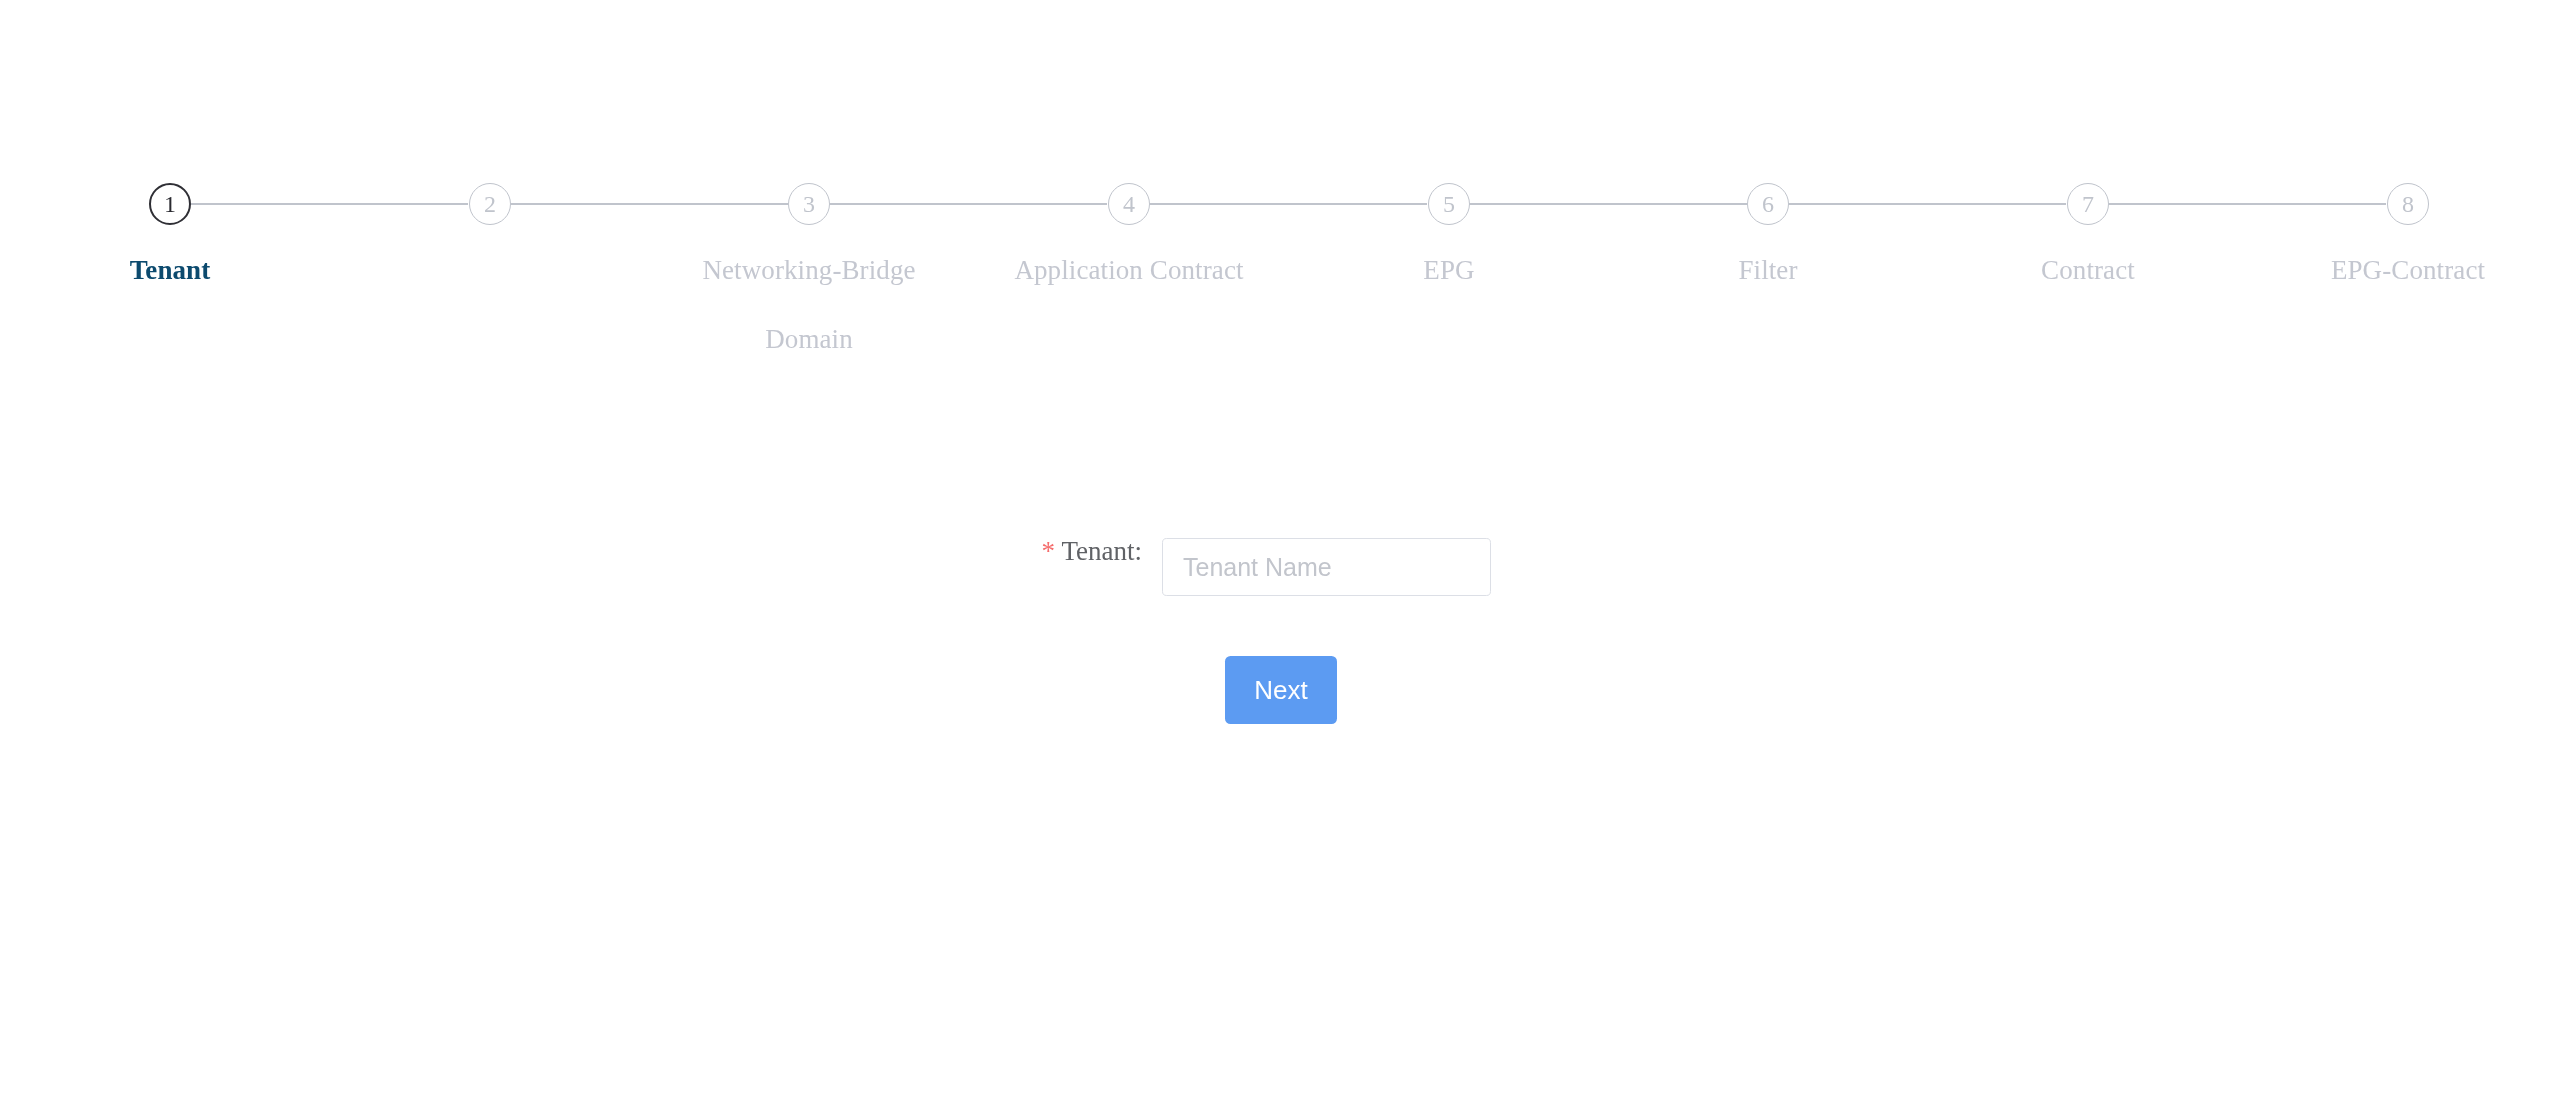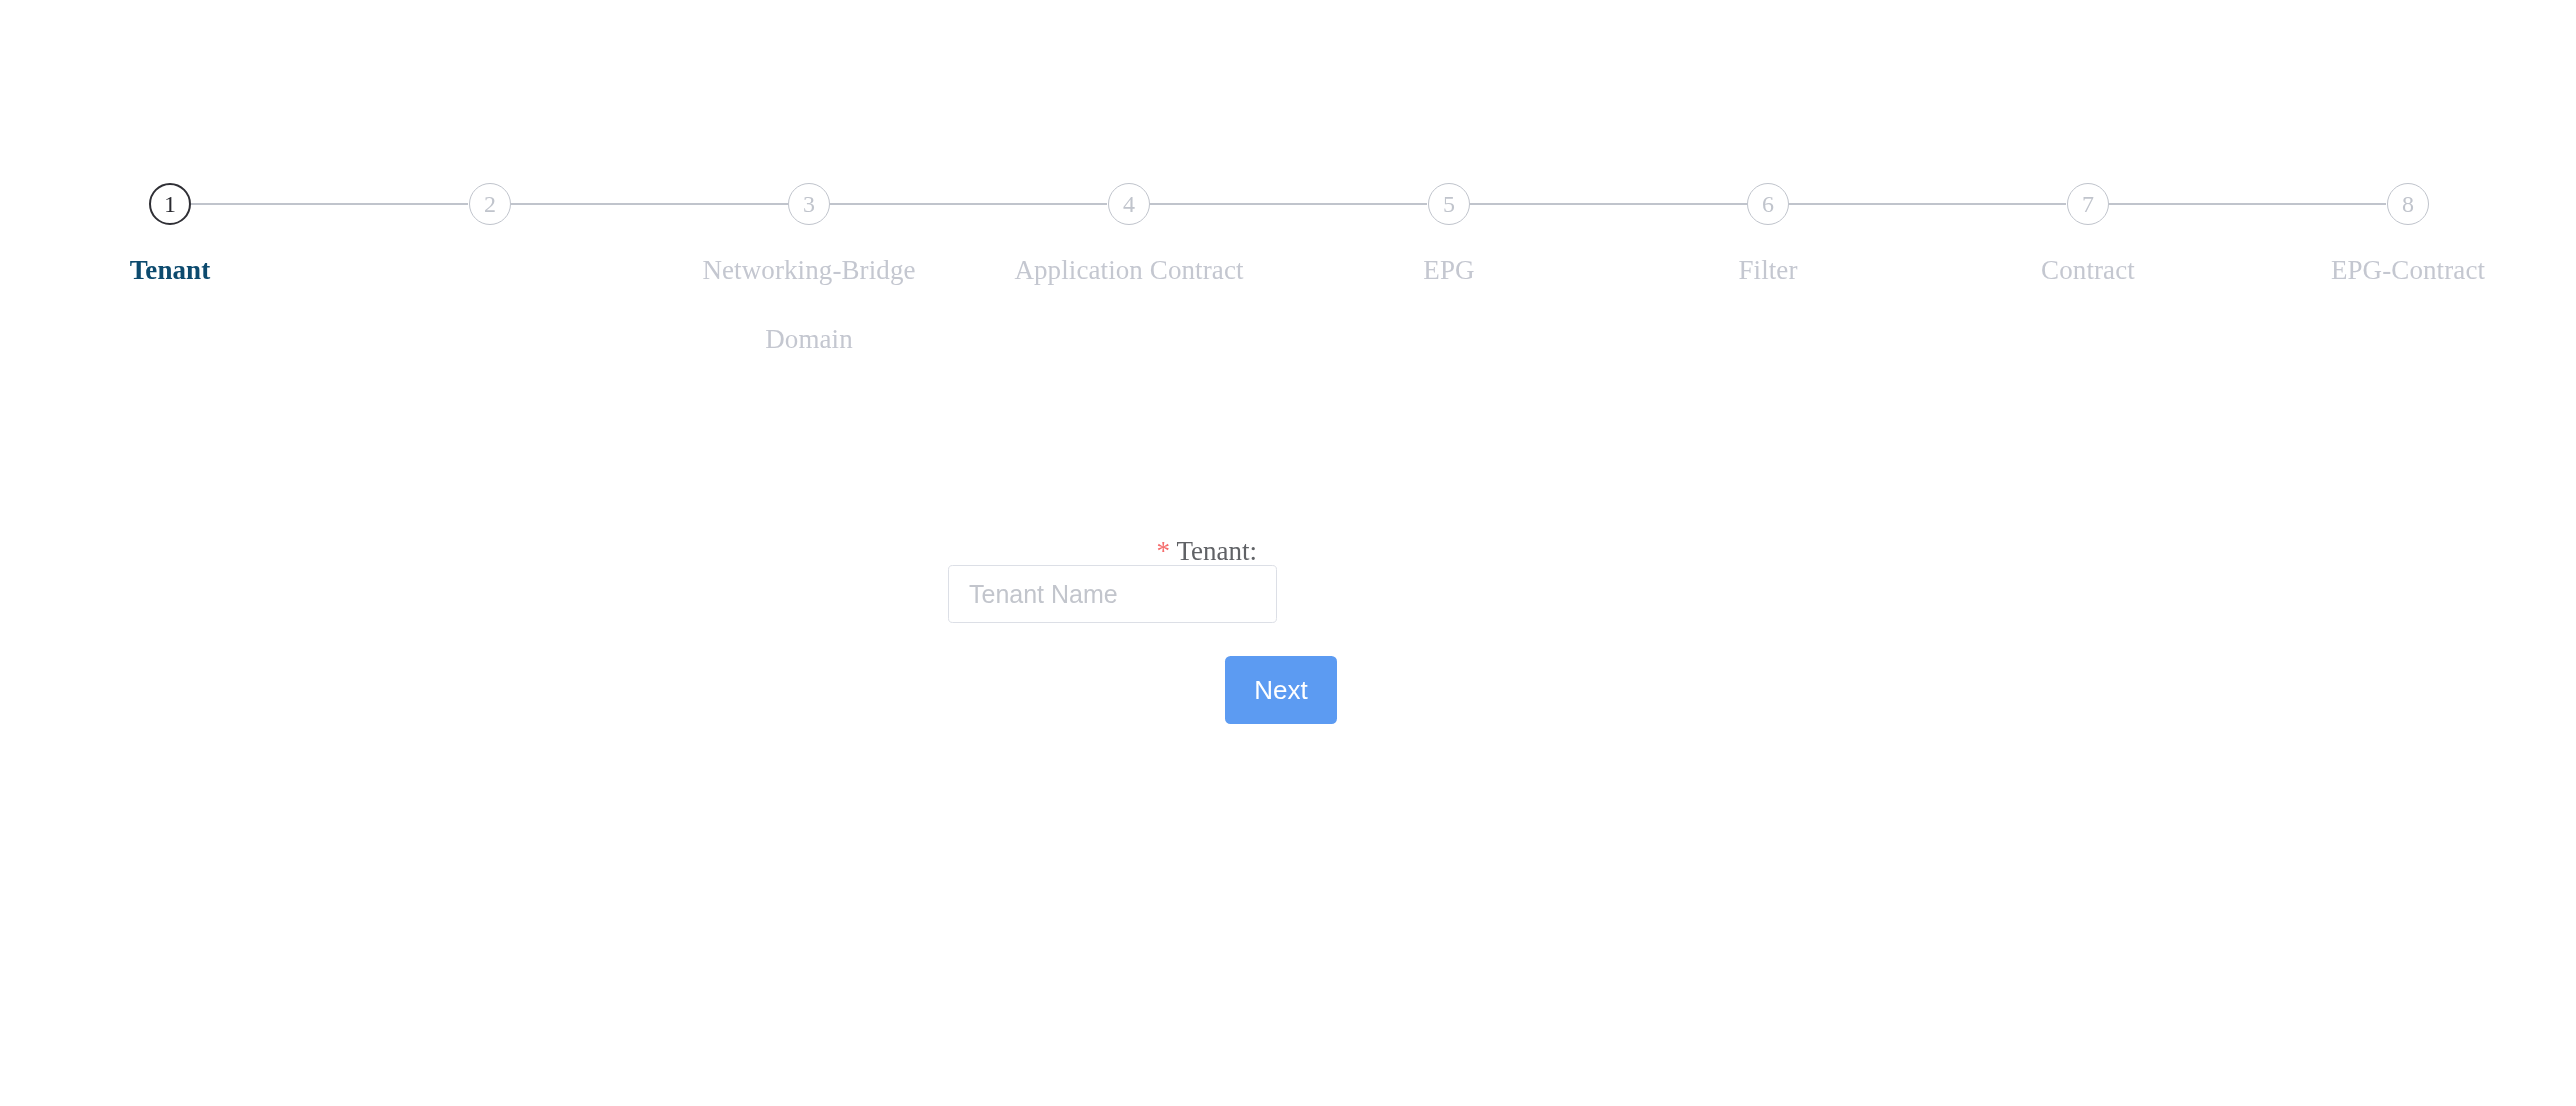--- a/index.html
+++ b/index.html
@@ -105,25 +105,24 @@
   .form-area {
     position: absolute;
     left: 0;
     top: 0;
     width: 2576px;
     height: 1106px;
   }
 
   .form-row {
     position: absolute;
-    left: 948px;
+    left: 912px;
     top: 538px;
     display: flex;
-    align-items: flex-end;
-    flex-direction: column;
+    align-items: flex-start;
   }
 
   .form-label {
     width: 230px;
     text-align: right;
     padding-right: 20px;
     font-family: "Liberation Serif", "DejaVu Serif", serif;
     font-size: 27px;
     line-height: 27px;
     color: #606266;

